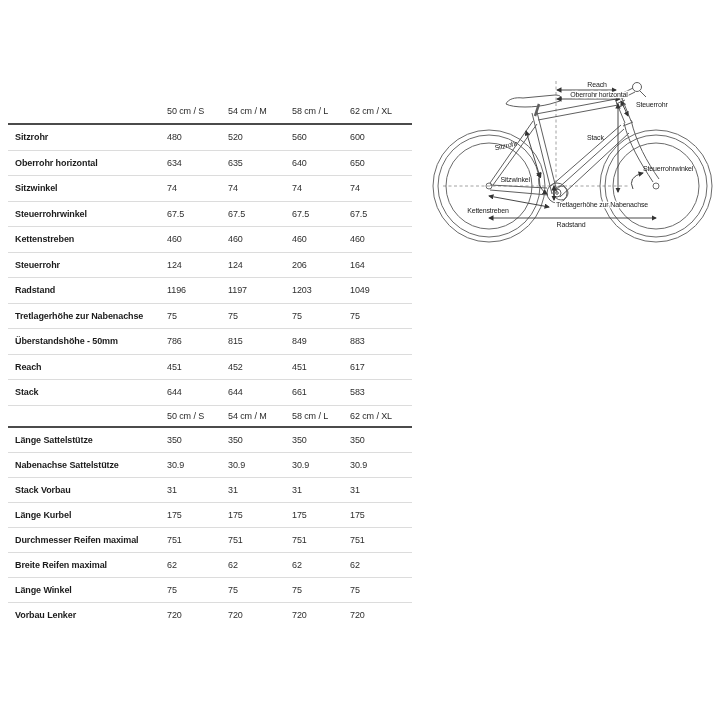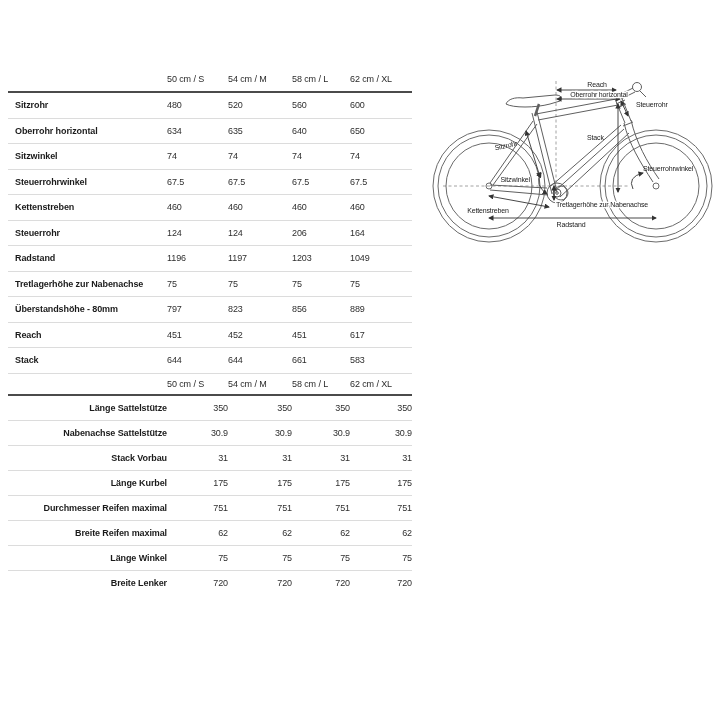--- a/index.html
+++ b/index.html
@@ -1,27 +1,27 @@
 <!DOCTYPE html>
 <html><head>
 <meta charset="utf-8">
 <style>
   html,body{margin:0;padding:0;background:#fff;}
   body{width:720px;height:720px;position:relative;font-family:"Liberation Sans",sans-serif;overflow:hidden;}
   .page{position:absolute;inset:0;background:#fff;}
 
   
-  .geo-table{position:absolute;left:8px;top:67px;width:404px;color:#222;letter-spacing:-0.1px;}
+  .geo-table{position:absolute;left:8px;top:99px;width:404px;color:#222;letter-spacing:-0.1px;}
   .thead{display:grid;grid-template-columns:159px 61px 64px 58px 62px;align-items:center;
          height:24px;border-bottom:2px solid #4b4b4b;font-size:9px;color:#2a2a2a;}
   .thead.thead2{height:20px;}
   .tbody .trow{display:grid;grid-template-columns:159px 61px 64px 58px 62px;align-items:center;
          border-bottom:1px solid #dcdcdc;font-size:9px;}
   .sec1 .trow{height:24.5px;}
-  .sec2 .trow{height:24px;text-align:right;}
+  .sec2 .trow{height:24px;}
   .sec2 .trow:last-child{border-bottom:none;}
   .lbl{font-weight:bold;color:#1b1b1b;padding-left:7px;white-space:nowrap;}
   .val{color:#2e2e2e;white-space:nowrap;}
 
   
   .diagram{position:absolute;left:428px;top:70px;width:292px;height:178px;}
   .diagram svg{width:100%;height:100%;display:block;font-family:"Liberation Sans",sans-serif;}
   .bike{stroke:#5f5f5f;stroke-width:1;fill:none;}
   .wheel{stroke:#6b6b6b;stroke-width:1;fill:none;}
   .dash{stroke:#8a8a8a;stroke-width:0.8;fill:none;stroke-dasharray:3 2.5;}
@@ -103,28 +103,28 @@
         </div>
 
         <div class="trow">
           <span class="lbl">Tretlagerhöhe zur Nabenachse</span>
           <span class="val">75</span>
           <span class="val">75</span>
           <span class="val">75</span>
           <span class="val">75</span>
         </div>
 
-
-        <div class="trow">
-          <span class="lbl">Überstandshöhe - 80mm</span>
-          <span class="val">797</span>
-          <span class="val">823</span>
-          <span class="val">856</span>
-          <span class="val">889</span>
-        </div>
+        <div class="trow">
+          <span class="lbl">Überstandshöhe - 50mm</span>
+          <span class="val">786</span>
+          <span class="val">815</span>
+          <span class="val">849</span>
+          <span class="val">883</span>
+        </div>
+
 
         <div class="trow">
           <span class="lbl">Reach</span>
           <span class="val">451</span>
           <span class="val">452</span>
           <span class="val">451</span>
           <span class="val">617</span>
         </div>
 
         <div class="trow">
@@ -196,21 +196,21 @@
 
         <div class="trow">
           <span class="lbl">Länge Winkel</span>
           <span class="val">75</span>
           <span class="val">75</span>
           <span class="val">75</span>
           <span class="val">75</span>
         </div>
 
         <div class="trow">
-          <span class="lbl">Breite Lenker</span>
+          <span class="lbl">Vorbau Lenker</span>
           <span class="val">720</span>
           <span class="val">720</span>
           <span class="val">720</span>
           <span class="val">720</span>
         </div>
       </div>
   </div>
 
   <div class="diagram">
     <svg viewBox="428 70 292 178" xmlns="http://www.w3.org/2000/svg">

